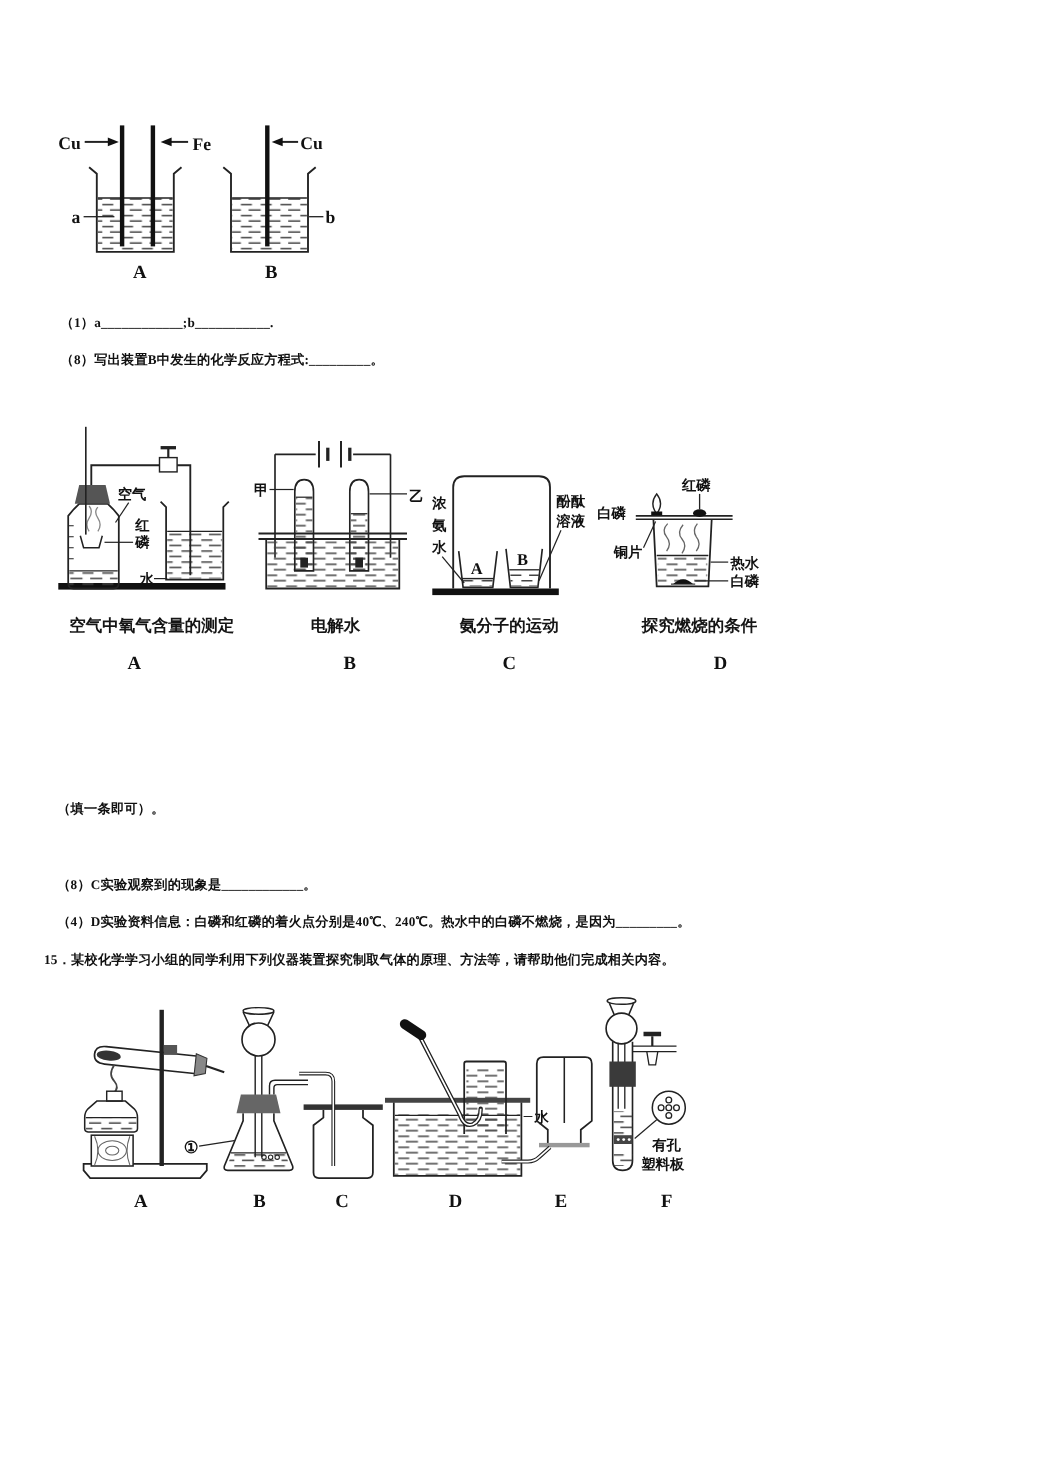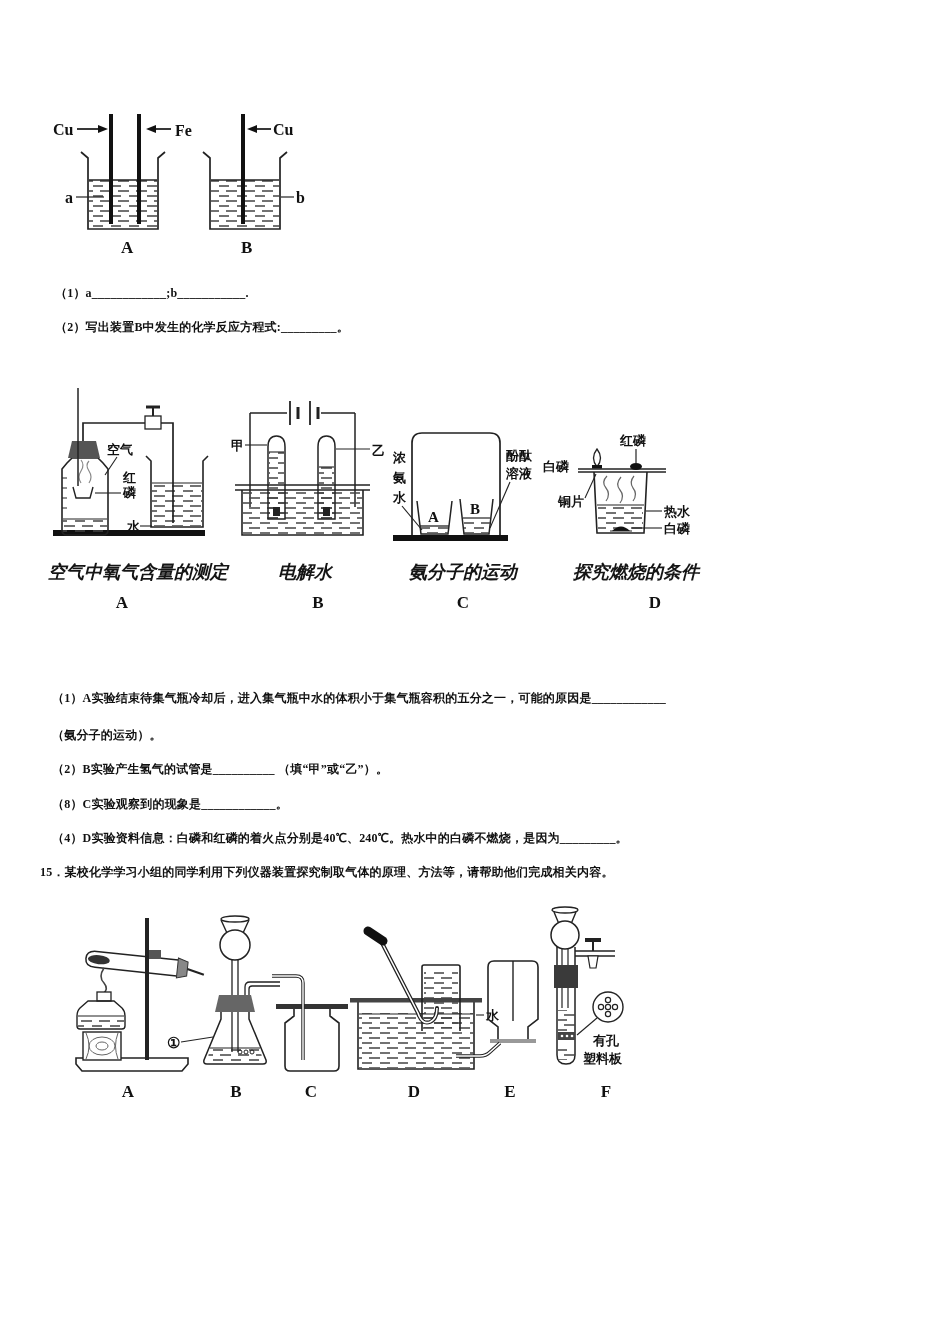--- a/index.html
+++ b/index.html
@@ -1,20 +1,20 @@
 <!DOCTYPE html>
 <html><head>
 <meta charset="utf-8">
 <style>
   html,body{margin:0;padding:0;background:#ffffff;}
   #page{position:relative;width:950px;height:1156px;background:#ffffff;overflow:hidden;
         font-family:"Liberation Serif",serif;color:#111;}
   .tline{position:absolute;font-size:12px;font-weight:bold;white-space:nowrap;letter-spacing:.2px;}
-  .cap{position:absolute;font-size:18px;font-weight:600;white-space:nowrap;transform:translateX(-50%);
-       font-family:"Liberation Serif",serif;color:#151515;font-style:italic;}
+  .cap{position:absolute;font-size:15px;font-weight:600;white-space:nowrap;transform:translateX(-50%);
+       font-family:"Liberation Serif",serif;color:#151515;}
   .dletter{position:absolute;font-size:17px;font-weight:bold;transform:translateX(-50%);}
   svg{position:absolute;overflow:visible;}
   svg text{font-family:"Liberation Serif",serif;font-weight:bold;fill:#111;}
   .lbl{font-size:13px;}
   .ln{stroke:#222;fill:none;}
 </style>
 </head>
 <body>
 
 <div id="page">
@@ -52,21 +52,21 @@
   <text x="8" y="37" font-size="16">Cu</text>
   <text x="130" y="38" font-size="16">Fe</text>
   <text x="228" y="37" font-size="16">Cu</text>
   <text x="20" y="105" font-size="16">a</text>
   <text x="251" y="105" font-size="16">b</text>
   <text x="76" y="155" font-size="17">A</text>
   <text x="196" y="155" font-size="17">B</text>
 </svg>
 
 <div class="tline" style="left:55px;top:285px">（1）a____________;b___________.</div>
-<div class="tline" style="left:55px;top:319px">（2）写出装置B中发生的化学反应方程式:_________。</div>
+<div class="tline" style="left:55px;top:319px">（8）写出装置B中发生的化学反应方程式:_________。</div>
 
 <svg style="left:45px;top:383px" width="215" height="175" viewBox="0 0 215 175">
   <rect x="8" y="147" width="152" height="6" fill="#111"></rect>
   <g>
     <path class="ln" d="M101 73 L106 78 L106 144 L158 144 L158 78 L163 73" stroke-width="1.6" fill="#fff"></path>
     <rect x="107" y="100" width="50" height="43" fill="url(#wdash)"></rect>
     <line class="ln" x1="107" y1="100" x2="157" y2="100" stroke-width="1.2"></line>
   </g>
   <g>
     <path class="ln" d="M27 75 L22 80 L17 86 L17 147 Q17 152 22 152 L58 152 Q63 152 63 147 L63 86 L58 80 L53 75 Z" stroke-width="1.6" fill="#fff"></path>
@@ -181,23 +181,21 @@
 
 <div class="cap" style="left:138px;top:560px">空气中氧气含量的测定</div>
 <div class="cap" style="left:305px;top:560px">电解水</div>
 <div class="cap" style="left:463px;top:560px">氨分子的运动</div>
 <div class="cap" style="left:636px;top:560px">探究燃烧的条件</div>
 <div class="dletter" style="left:122px;top:593px">A</div>
 <div class="dletter" style="left:318px;top:593px">B</div>
 <div class="dletter" style="left:463px;top:593px">C</div>
 <div class="dletter" style="left:655px;top:593px">D</div>
 
-<div class="tline" style="left:52px;top:690px">（1）A实验结束待集气瓶冷却后，进入集气瓶中水的体积小于集气瓶容积的五分之一，可能的原因是____________</div>
-<div class="tline" style="left:52px;top:727px">（氨分子的运动）。</div>
-<div class="tline" style="left:52px;top:761px">（2）B实验产生氢气的试管是__________ （填“甲”或“乙”）。</div>
+<div class="tline" style="left:52px;top:727px">（填一条即可）。</div>
 <div class="tline" style="left:52px;top:796px">（8）C实验观察到的现象是____________。</div>
 <div class="tline" style="left:52px;top:830px">（4）D实验资料信息：白磷和红磷的着火点分别是40℃、240℃。热水中的白磷不燃烧，是因为_________。</div>
 <div class="tline" style="left:40px;top:864px">15．某校化学学习小组的同学利用下列仪器装置探究制取气体的原理、方法等，请帮助他们完成相关内容。</div>
 
 <svg style="left:62px;top:908px" width="145" height="170" viewBox="0 0 145 170">
   <rect x="83" y="10" width="4" height="142" fill="#222"></rect>
   <path class="ln" d="M14 150 L126 150 L126 156 L120 163 L20 163 L14 156 Z" stroke-width="1.6" fill="#fff"></path>
   <g transform="rotate(6 30 50)">
     <path class="ln" d="M116 43 L34 43 Q24 43 24 51 Q24 59 34 59 L116 59" stroke-width="1.5" fill="#fff"></path>
     <ellipse cx="37" cy="51" rx="11" ry="4.5" fill="#333"></ellipse>

